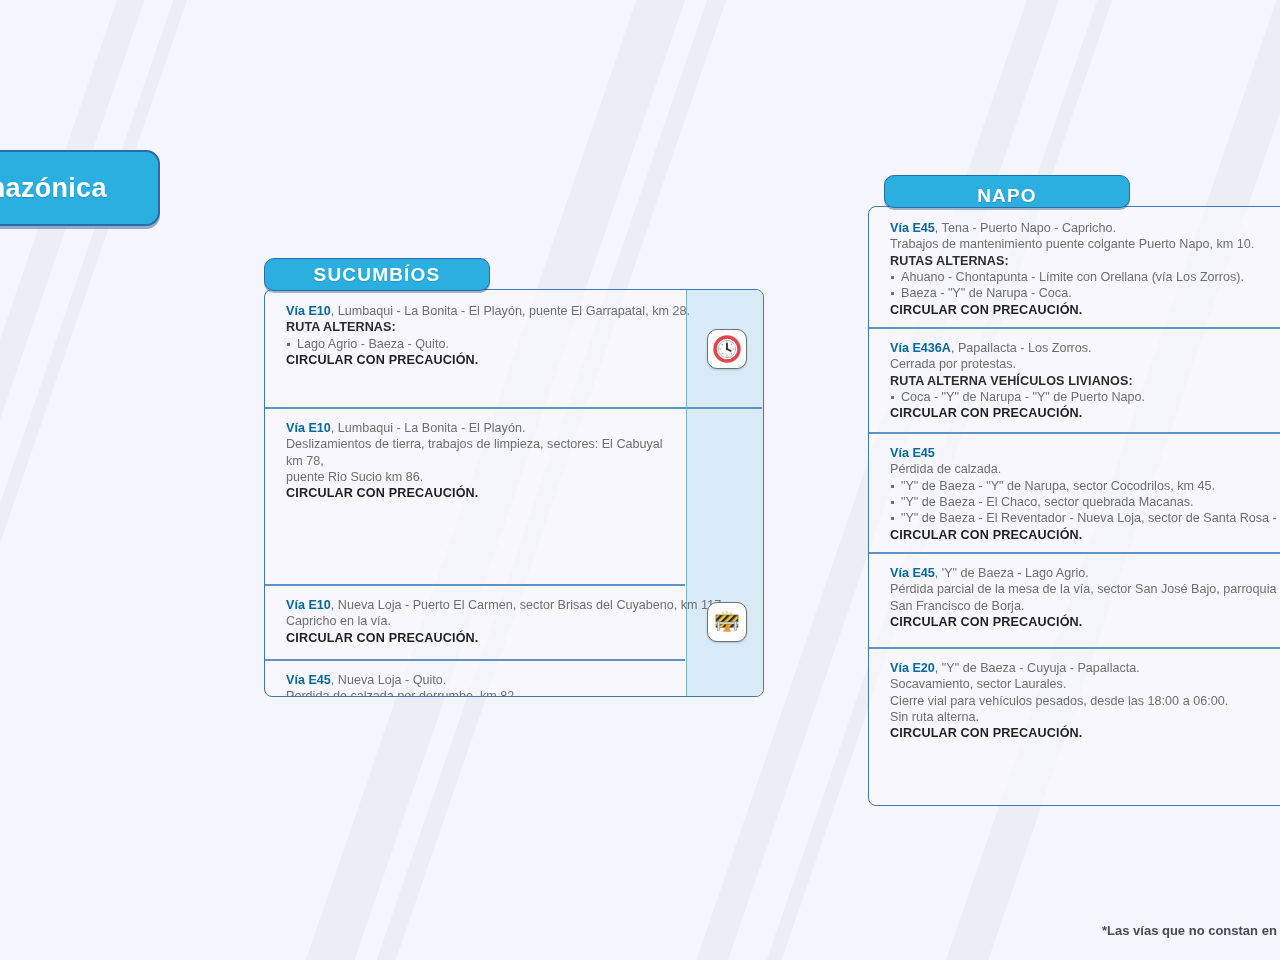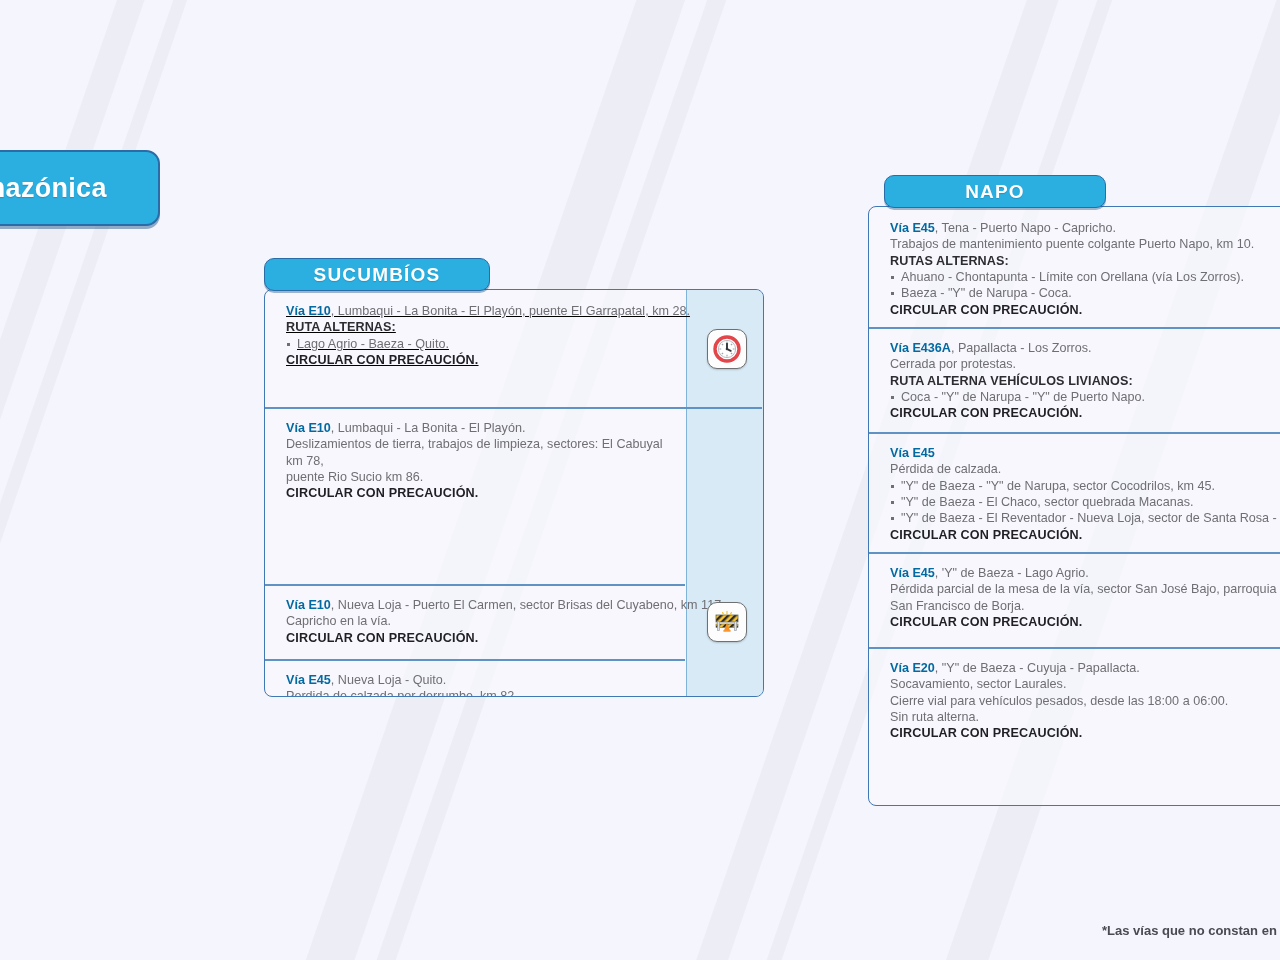--- a/index.html
+++ b/index.html
@@ -195,21 +195,21 @@
 
 <div id="cards-host">
     <div class="province-card" style="left: 264px; top: 258px;">
       <div class="province-header" style="left: 0px; width: 226px;">
         <span class="title">SUCUMBÍOS</span>
       </div>
       <div class="province-body" style="left: 0px; top: 31px; width: 500px; height: 408px;">
         <div class="icon-col" style="width: 77px;"></div>
         <div class="rows">
           <div class="row" style="height: 117px;">
-            <div class="row-text" style="width: 423px; text-decoration: underline;">
+            <div class="row-text" style="width: 423px;">
               <div class="via-line"><b>Vía E10</b><span>, Lumbaqui - La Bonita - El Playón, puente El Garrapatal, km 28.</span></div>
               <div class="sub-head">RUTA ALTERNAS:</div>
               <ul class="bullets">
                 <li>Lago Agrio - Baeza - Quito.</li>
               </ul>
               <div class="warning">CIRCULAR CON PRECAUCIÓN.</div>
             </div>
             <div class="row-icon-slot" style="width: 77px; height: 100%;">
               <div class="badge">
                 <svg width="28" height="28" viewBox="0 0 28 28">
@@ -278,21 +278,21 @@
             <div class="row-text" style="width: 423px;">
               <div class="via-line"><b>Vía E45</b><span>, Nueva Loja - Quito.</span></div>
               <div class="detail">Perdida de calzada por derrumbe, km 82.</div>
             </div>
             <div class="row-icon-slot" style="width: 77px; height: 100%;"></div>
           </div>
         </div>
       </div>
     </div>
     <div class="province-card" style="left: 868px; top: 175px;">
-      <div class="province-header" style="left: 16px; width: 222px;">
+      <div class="province-header" style="left: 16px; width: 246px; align-items: flex-end;">
         <span class="title">NAPO</span>
       </div>
       <div class="province-body" style="left: 0px; top: 31px; width: 470px; height: 600px;">
         <div class="rows">
           <div class="row" style="height: 120px;">
             <div class="row-text" style="width: 470px;">
               <div class="via-line"><b>Vía E45</b><span>, Tena - Puerto Napo - Capricho.</span></div>
               <div class="detail">Trabajos de mantenimiento puente colgante Puerto Napo, km 10.</div>
               <div class="sub-head">RUTAS ALTERNAS:</div>
               <ul class="bullets">

